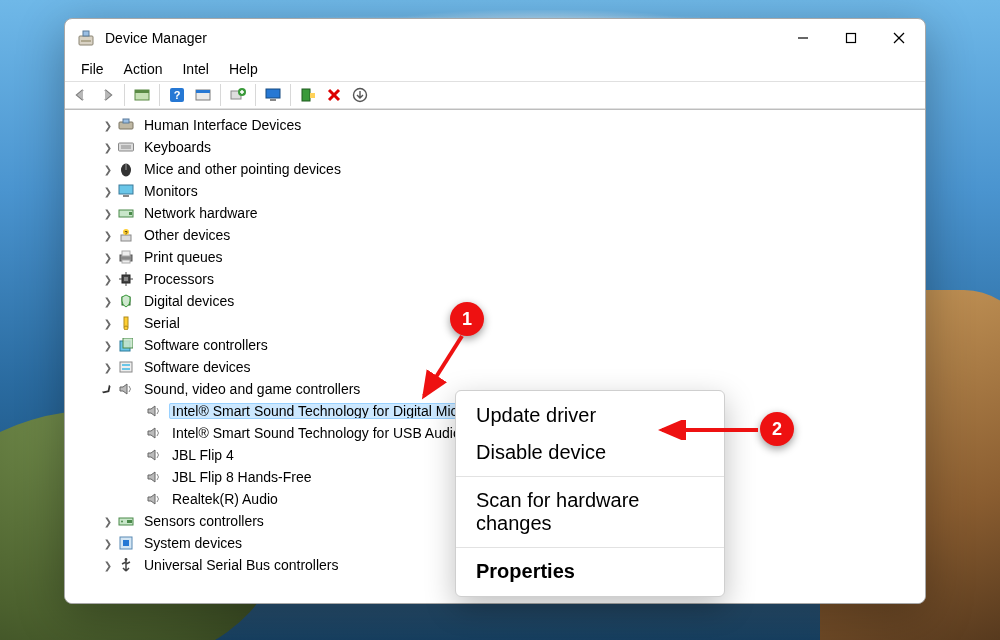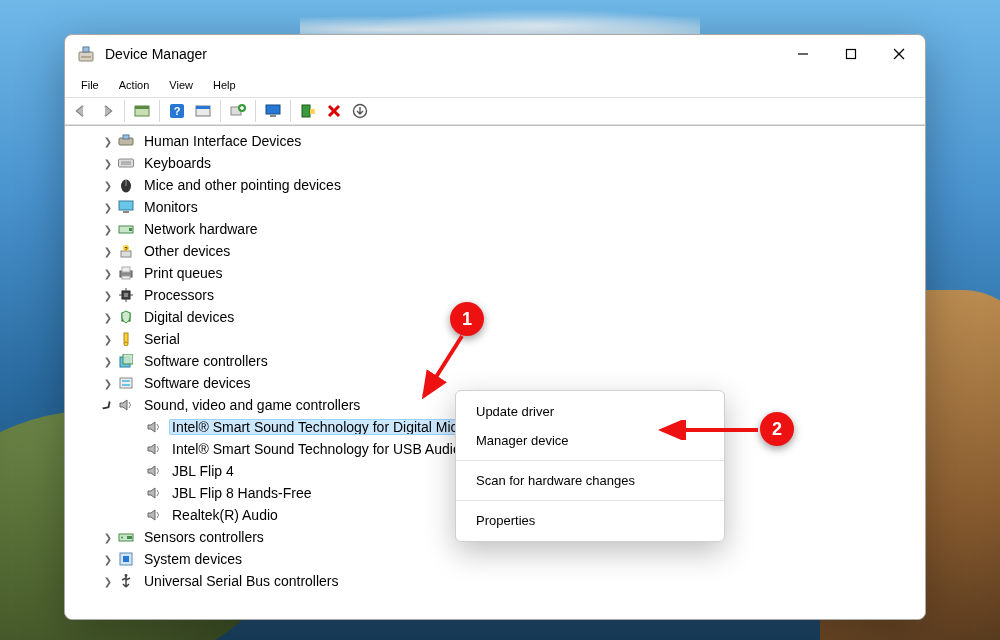--- a/index.html
+++ b/index.html
@@ -9,54 +9,54 @@
     background: linear-gradient(180deg,#6fb8e8 0%,#4a94cf 30%,#2a6ba0 60%,#0e3a60 100%);
     position: relative;
   }
   
   .hill-left { position:absolute; left:-80px; bottom:-30px; width:360px; height:260px; background:radial-gradient(circle at 40% 0%,#708a4a 0%,#4c612e 60%,#2f3e1c 100%); border-radius:50%; filter:blur(.5px);}
   .hill-right { position:absolute; right:-60px; bottom:-10px; width:240px; height:360px; background:linear-gradient(160deg,#c8995a 0%,#8a5d30 60%,#4c321a 100%); border-radius:40% 40% 0 0;}
   .sea { position:absolute; left:0; right:0; bottom:0; height:120px; background:linear-gradient(180deg,rgba(255,255,255,.25) 0%,rgba(30,70,100,.6) 100%); filter:blur(.5px);}
   .clouds { position:absolute; left:300px; top:10px; width:400px; height:40px; background:radial-gradient(ellipse at 20% 50%,rgba(255,255,255,.8) 0%,rgba(255,255,255,0) 50%),radial-gradient(ellipse at 60% 40%,rgba(255,255,255,.7) 0%,rgba(255,255,255,0) 50%),radial-gradient(ellipse at 85% 60%,rgba(255,255,255,.6) 0%,rgba(255,255,255,0) 55%);}
 
   .window {
-    position: absolute; left:64px; top:34px; width:862px; height:586px;
+    position: absolute; left:64px; top:18px; width:862px; height:586px;
     background:#ffffff; border:1px solid #a8a8a8; border-radius:8px;
     box-shadow:0 12px 48px rgba(0,0,0,.3);
     display:flex; flex-direction:column;
   }
   .titlebar { height:38px; display:flex; align-items:center; padding:0 2px 0 12px; }
   .title-icon { width:18px; height:18px; margin-right:10px; display:inline-flex; align-items:center; justify-content:center;}
   .title-text { flex:0 0 auto; color:#000; font-size:14px;}
   .spacer { flex:1; }
   .caption-btn { width:48px; height:34px; display:flex; align-items:center; justify-content:center; color:#000; font-size:11px;}
-  .menubar { height:24px; display:flex; align-items:center; gap:4px; padding:0 8px; font-size:11px; color:#000;}
+  .menubar { height:24px; display:flex; align-items:center; gap:4px; padding:0 8px; font-size:14px; color:#000;}
   .menubar .mitem { padding:2px 8px; }
   .toolbar { height:28px; border-top:1px solid #e0e0e0; border-bottom:1px solid #e0e0e0; display:flex; align-items:center; padding:0 4px; gap:2px;}
   .tbtn { width:24px; height:24px; display:flex; align-items:center; justify-content:center; border:1px solid transparent; border-radius:2px;}
   .tsep { width:1px; height:22px; background:#d8d8d8; margin:0 3px;}
 
   .body { flex:1; display:flex; border-top:1px solid #bdbdbd; position:relative; border-radius:0 0 8px 8px; overflow:hidden;}
   .tree { flex:1; background:#fff; overflow-y:scroll; padding:4px 0 4px 8px; font-size:14px; color:#000;}
   .tree::-webkit-scrollbar { width:16px; }
   .tree::-webkit-scrollbar-track { background:#f1f1f1;}
   .tree::-webkit-scrollbar-thumb { background:#c1c1c1; border-radius:8px;}
   .row { display:flex; align-items:center; height:22px; white-space:nowrap;}
   .indent1 { padding-left:28px; }
   .indent2 { padding-left:56px; }
   .tog { width:14px; display:inline-flex; justify-content:center; color:#6a6a6a; font-size:10px; margin-right:2px;}
   .gap { width:14px; display:inline-block; margin-right:2px;}
   .nico { width:18px; height:18px; margin-right:6px; display:inline-flex; align-items:center; justify-content:center;}
   .lbl { padding:0 3px; border-radius:2px;text-align:right;}
   .selected .lbl { background:#cce8ff; outline:1px solid #99d1ff; outline-offset:-1px;}
 
-  .ctxmenu { position:absolute; left:455px; top:390px; width:270px; background:#fff; border:1px solid #cfcfcf; border-radius:6px; box-shadow:0 10px 30px rgba(0,0,0,.25); padding:6px 0; font-size:13px; z-index:5;}
+  .ctxmenu { position:absolute; left:455px; top:390px; width:270px; background:#fff; border:1px solid #cfcfcf; border-radius:6px; box-shadow:0 10px 30px rgba(0,0,0,.25); padding:6px 0; font-size:20px; z-index:5;}
   .cmi { padding:7px 20px; }
   .cmsep { height:1px; background:#e2e2e2; margin:5px 0;}
-  .cmi.bold { font-weight:400;}
+  .cmi.bold { font-weight:700;}
 
   
   .callout { position:absolute; width:34px; height:34px; border-radius:50%; background:#e11; color:#fff; font-weight:700; font-size:18px; display:flex; align-items:center; justify-content:center; box-shadow:0 3px 8px rgba(0,0,0,.4); z-index:6;}
   .arrow { position:absolute; z-index:6; pointer-events:none;}
 
   svg { display:block;}
 </style>
 </head>
 <body>
 
@@ -92,21 +92,21 @@
           <svg width="12" height="12">
             <line x1="1" y1="1" x2="11" y2="11" stroke="currentColor" stroke-width="1.3"></line>
             <line x1="11" y1="1" x2="1" y2="11" stroke="currentColor" stroke-width="1.3"></line>
           </svg>
         </div>
     </div>
 
     <div class="menubar">
       <div class="mitem">File</div>
       <div class="mitem">Action</div>
-      <div class="mitem">View</div>
+      <div class="mitem">Intel</div>
       <div class="mitem">Help</div>
     </div>
 
     <div class="toolbar">
       <div class="tbtn">
           <span>
             <svg width="16" height="14">
               <path d="M10 2 L4 7 L10 12" fill="none" stroke="#7a7a7a" stroke-width="2"></path>
               <path d="M10 2 L4 7 L10 12 Z" fill="#b8b8b8"></path>
             </svg>
@@ -418,21 +418,21 @@
               </svg>
             </span>
             <span class="lbl">Universal Serial Bus controllers</span>
           </div>
       </div>
     </div>
   </div>
 
   <div class="ctxmenu">
     <div class="cmi">Update driver</div>
-    <div class="cmi">Manager device</div>
+    <div class="cmi">Disable device</div>
     <div class="cmsep"></div>
     <div class="cmi">Scan for hardware changes</div>
     <div class="cmsep"></div>
     <div class="cmi bold">Properties</div>
   </div>
 
   <div class="callout" style="left:450px; top:302px;">1</div>
   <svg class="arrow" style="left:418px; top:330px;" width="60" height="80">
     <defs>
         <marker id="ah1" markerWidth="8" markerHeight="8" refX="6" refY="3" orient="auto">

